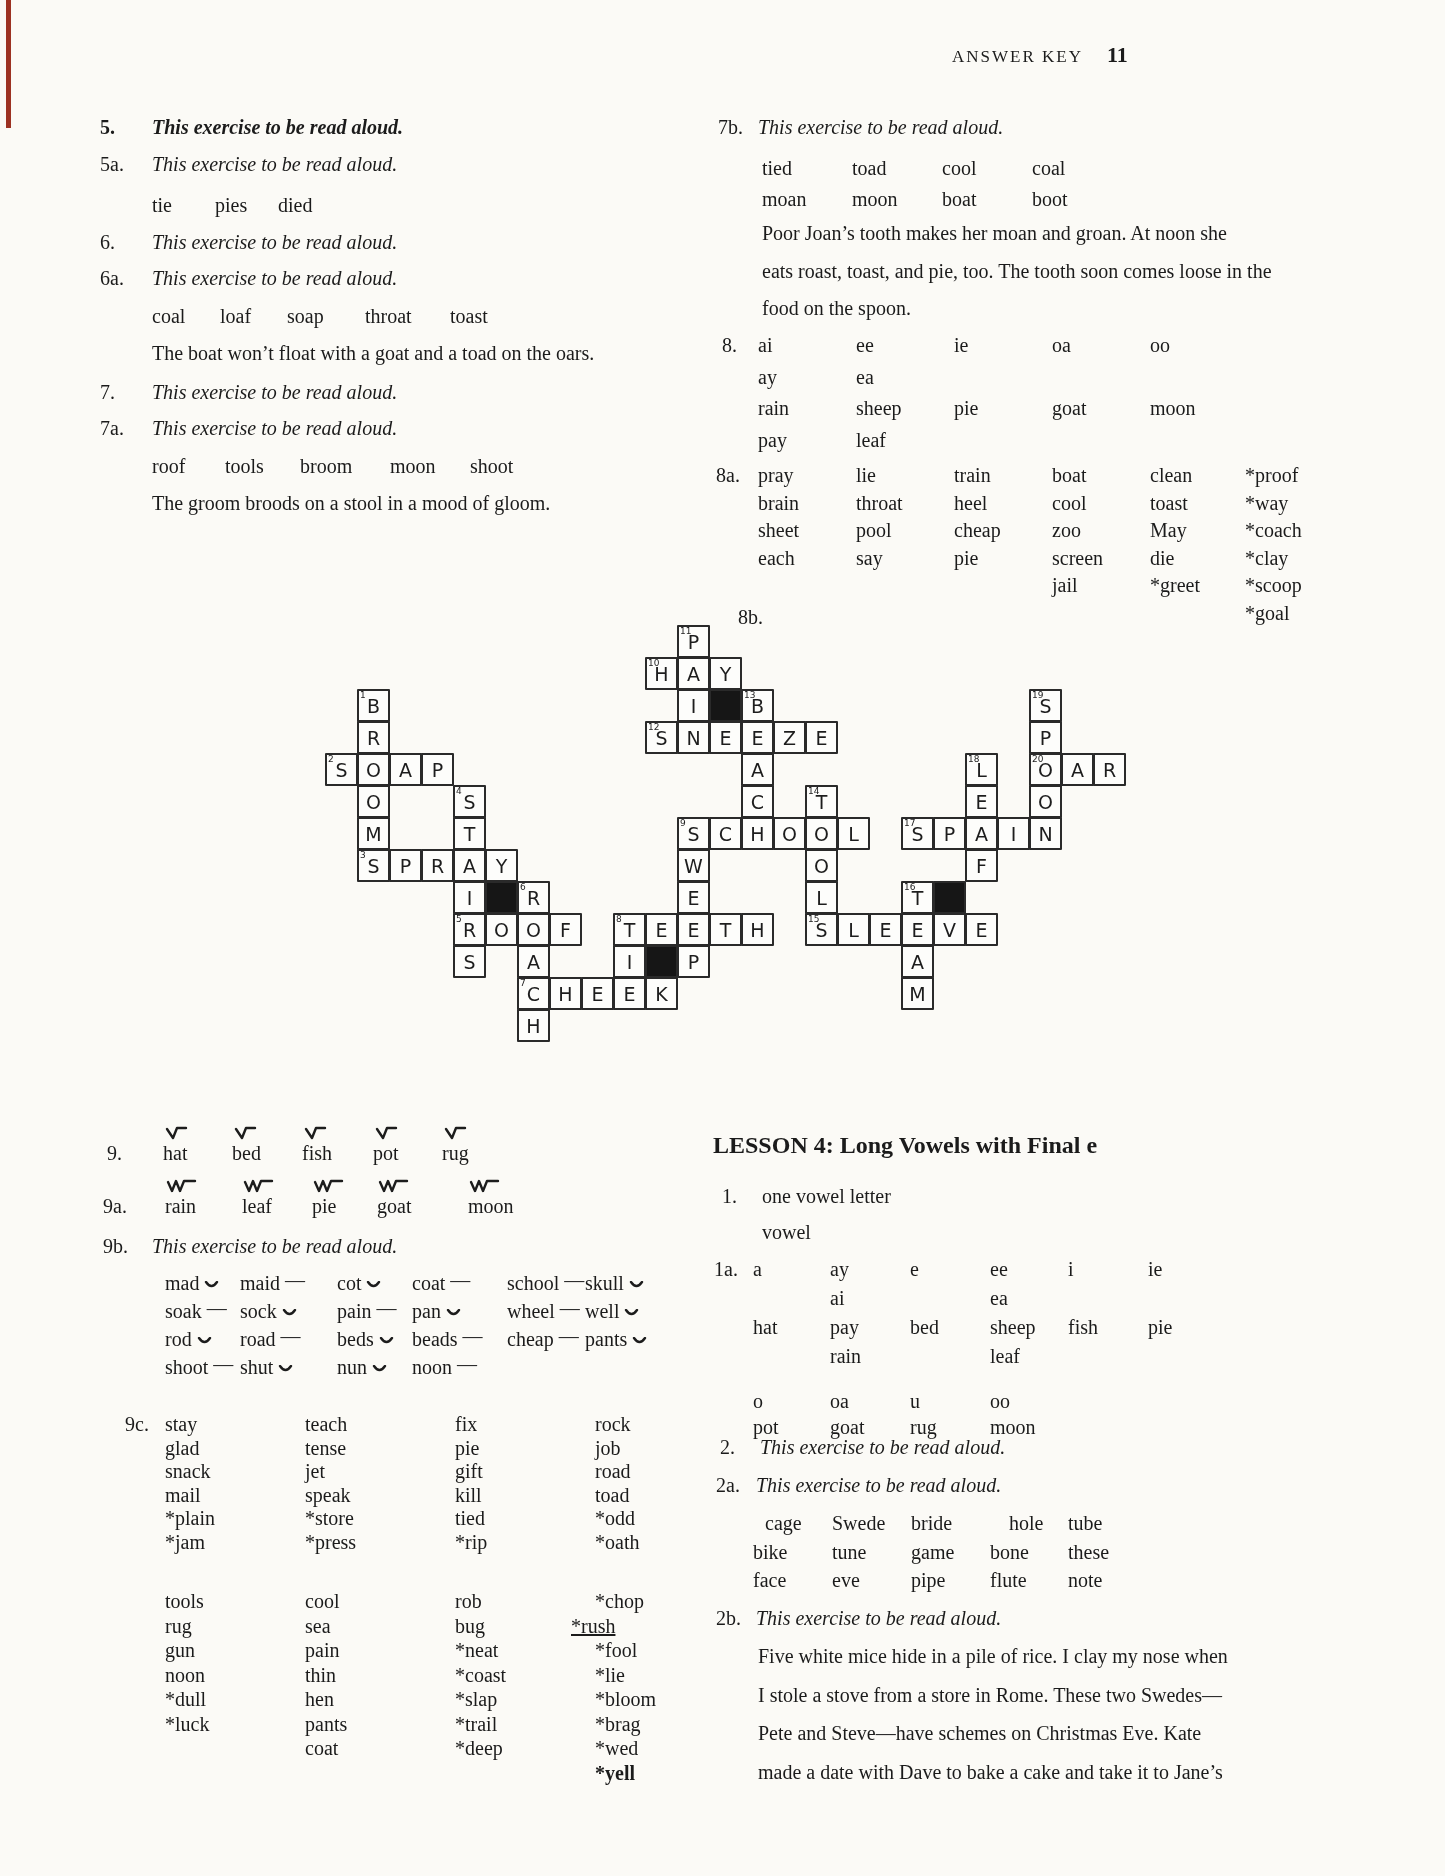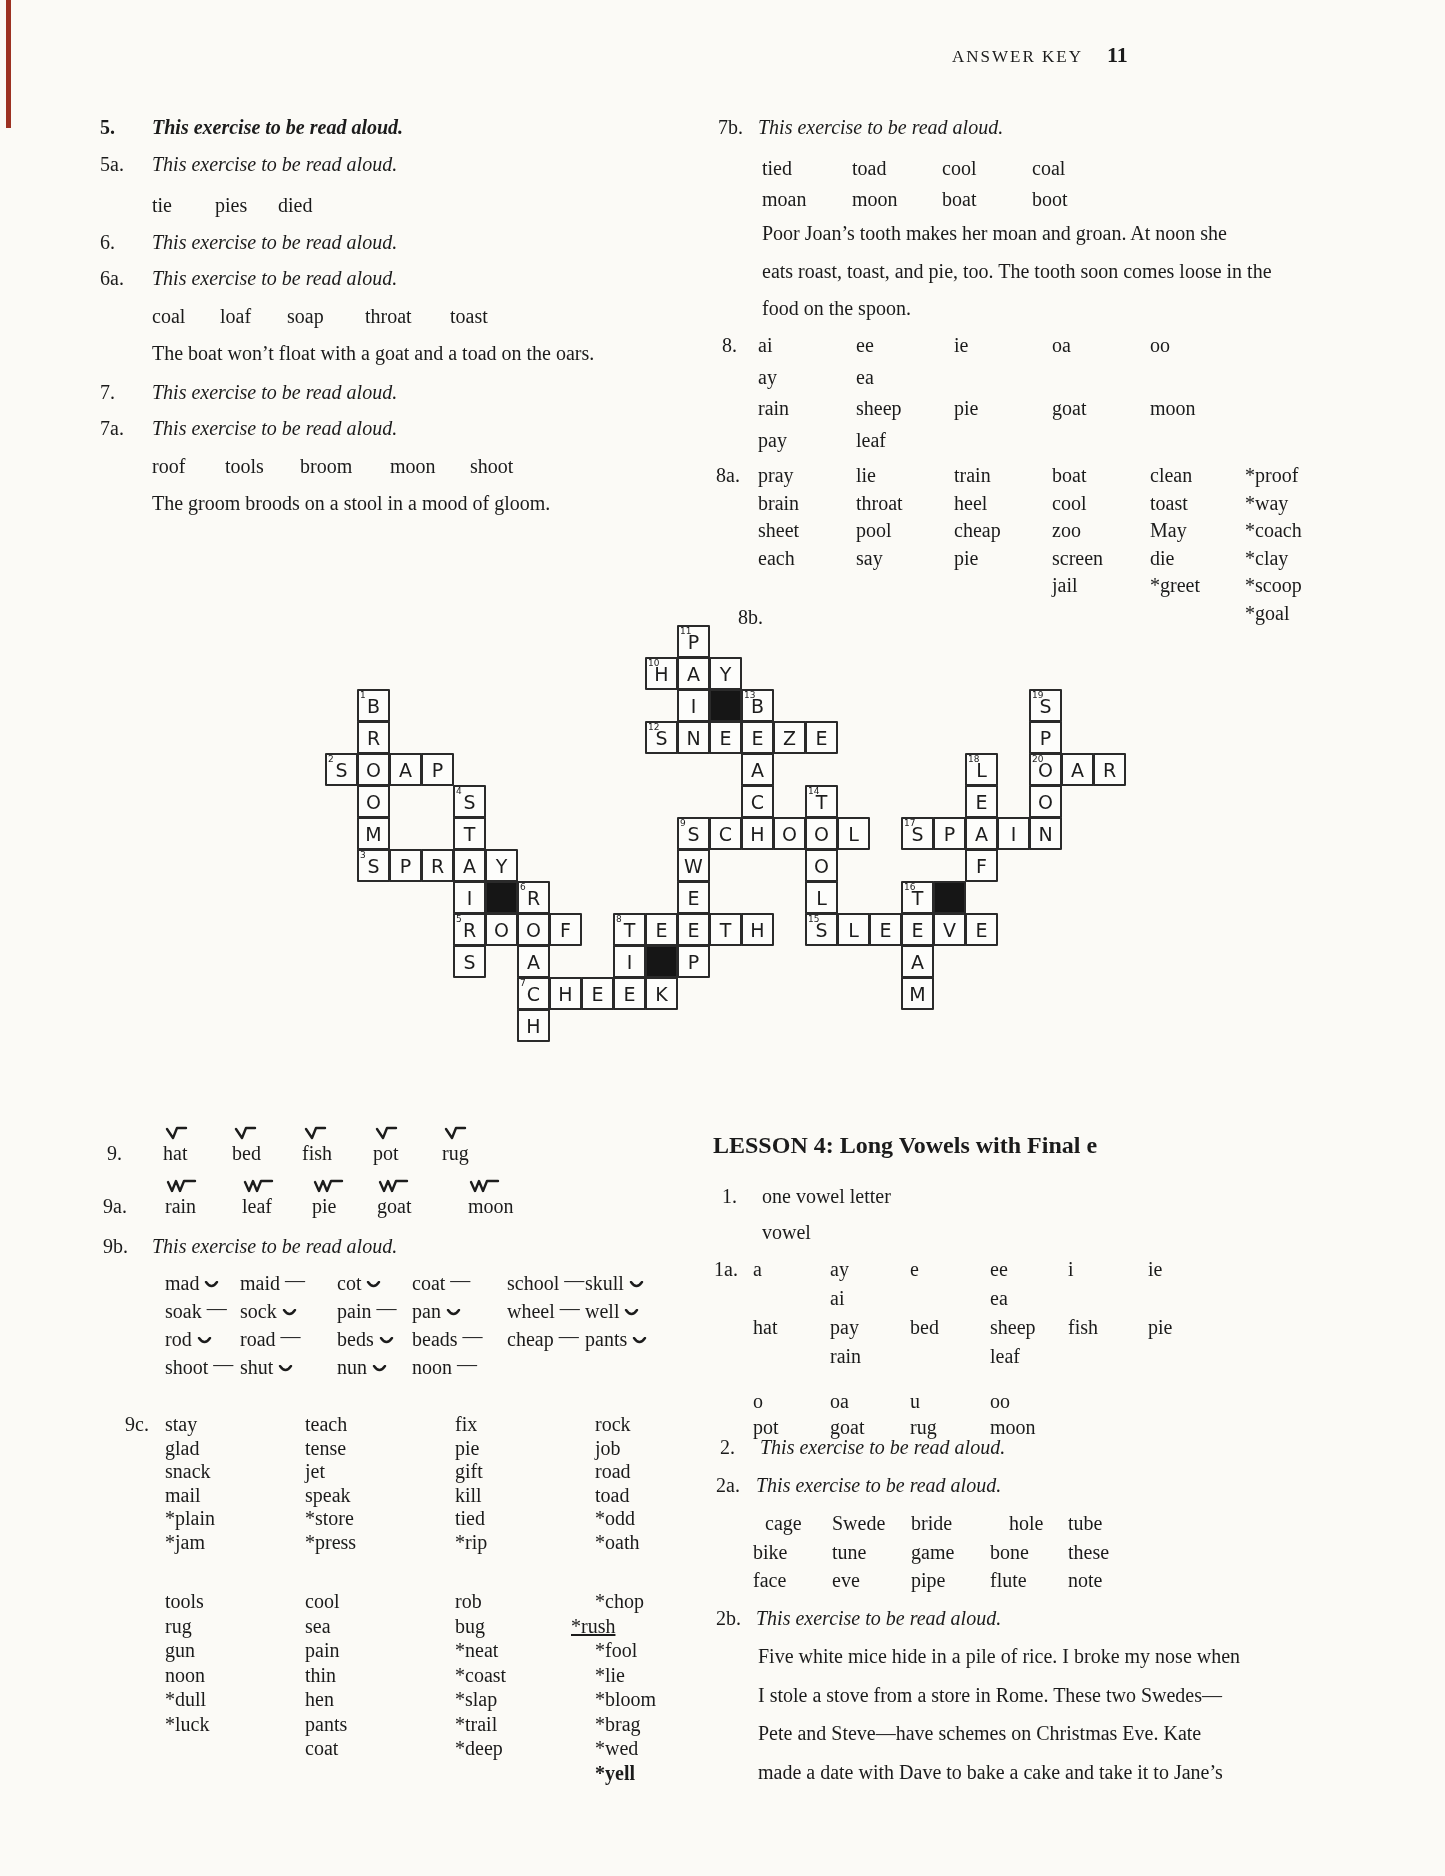--- a/index.html
+++ b/index.html
@@ -642,19 +642,19 @@
       <span class="tcell" style="left: 79px; top: 57px;">eve</span>
       <span class="tcell" style="left: 158px; top: 57px;">pipe</span>
       <span class="tcell" style="left: 237px; top: 57px;">flute</span>
       <span class="tcell" style="left: 315px; top: 57px;">note</span>
     </div>
 
   <div class="abs nowrap" style="left:716px;top:1607px;">
     <span class="lblr">2b.</span><span class="it">This exercise to be read aloud.</span>
   </div>
   <div class="abs para" style="left:758px;top:1645px;">
-      <div class="pline" style="top: 0px; left: 0px;">Five white mice hide in a pile of rice.  I broke my nose when</div>
+      <div class="pline" style="top: 0px; left: 0px;">Five white mice hide in a pile of rice.  I clay my nose when</div>
       <div class="pline" style="top: 38.5px; left: 0px;">I stole a stove from a store in Rome.  These two Swedes—</div>
       <div class="pline" style="top: 77px; left: 0px;">Pete and Steve—have schemes on Christmas Eve. Kate</div>
       <div class="pline" style="top: 115.5px; left: 0px;">made a date with Dave to bake a cake and take it to Jane’s</div>
     </div>
 
 </div>
 
 </body></html>

